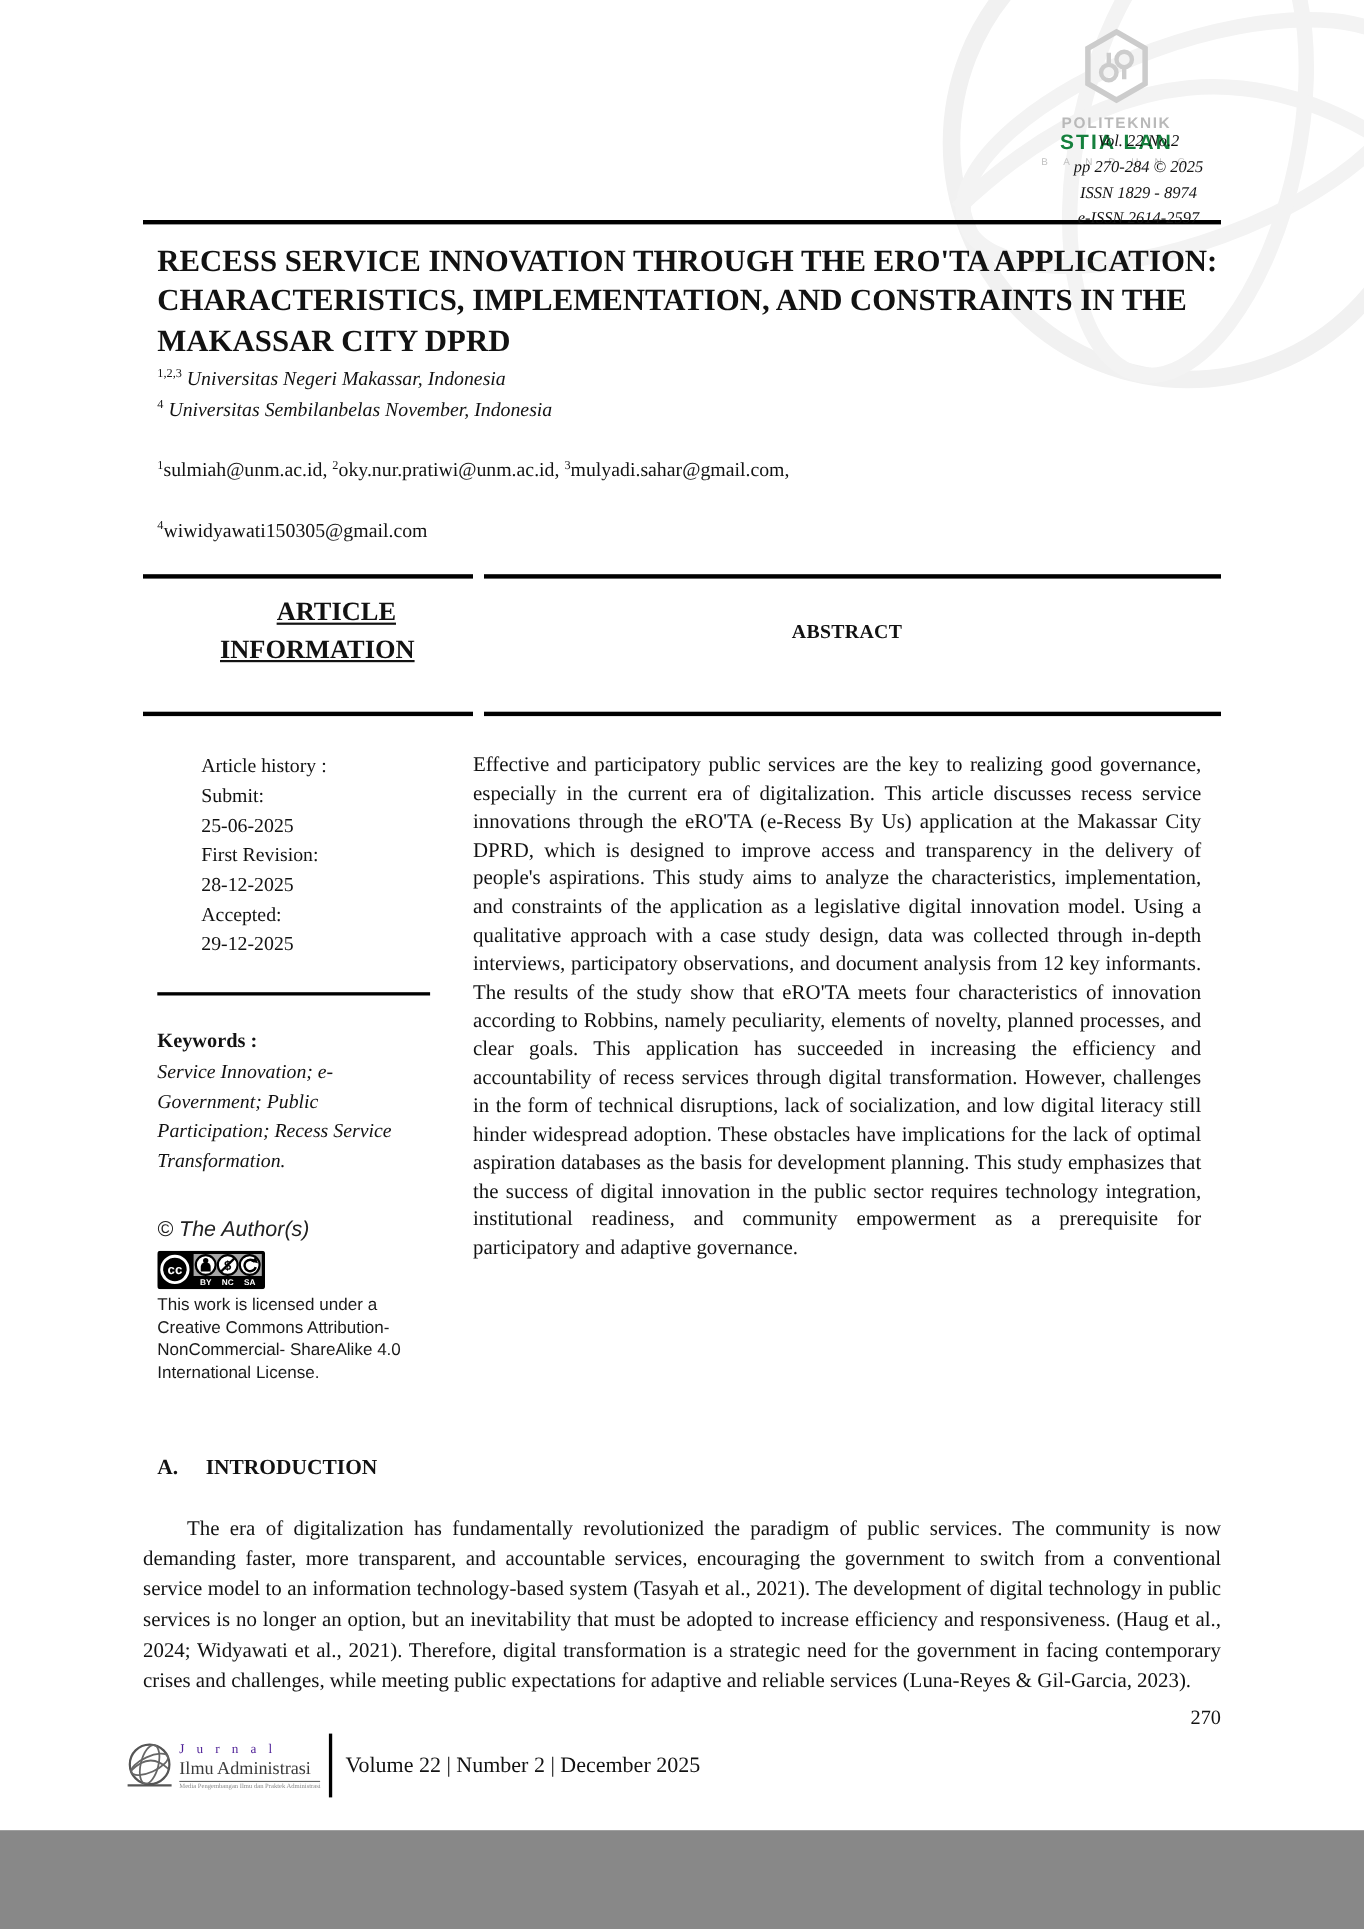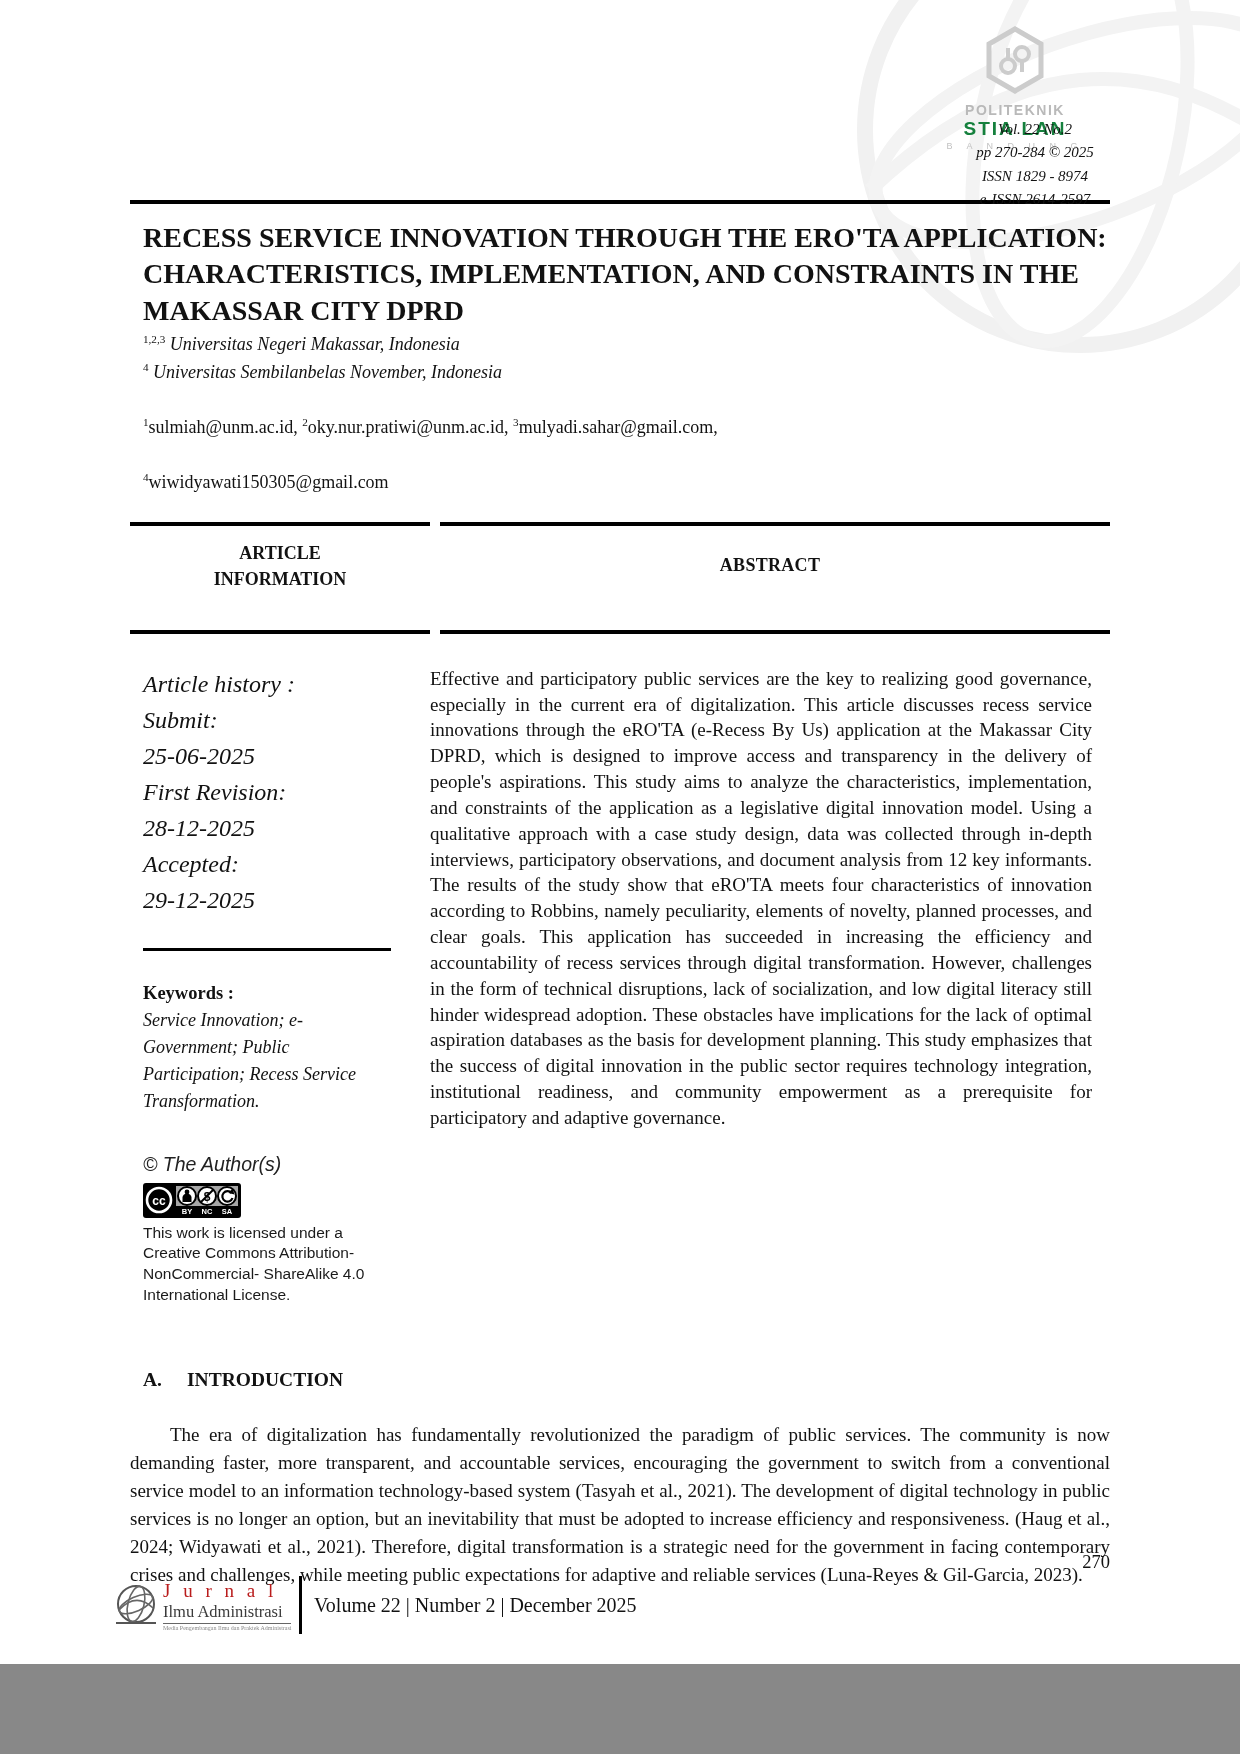--- a/index.html
+++ b/index.html
@@ -31,44 +31,44 @@
   .affil   { padding-left:13px; font-size:18px; font-style:italic; line-height:1.45; margin-top:2px; }
   .affil sup { font-style:normal; }
   .emails  { padding-left:13px; font-size:18px; line-height:1.45;margin-top:29px; }
   
   .rule-gap { display:flex; margin-top:26px; }
   .rule-gap .seg1 { width:300px; height:4px; background:#000; }
   .rule-gap .gap  { width:10px; }
   .rule-gap .seg2 { flex:1; height:4px; background:#000; }
   .info-head { display:flex; padding:14px 0 12px; }
   .ih-left  { width:300px; display:flex; align-items:center; justify-content:center; }
-  .ih-left span { display:block; width:160px; text-align:center; font-weight:bold; font-size:18px; line-height:1.45; }
+  .ih-left span { display:block; width:160px; text-align:right; font-weight:bold; font-size:24px; line-height:1.45;text-decoration:underline; }
   .ih-right { flex:1; display:flex; align-items:center; justify-content:center; font-weight:bold; font-size:18px; letter-spacing:.3px; }
   .info-body { display:flex; margin-top:32px; }
   .col-left  { width:300px; padding-left:13px; padding-right:48px; flex:none; }
   .col-right { flex:1; padding-right:18px; }
-  .history  { font-style:italic; font-size:24px; line-height:1.5; }
+  .history  { font-size:18px; line-height:1.5;margin-left:40px; }
   .short-rule { height:3px; background:#000; width:248px; margin:30px 0 32px; }
   .kw-label { font-weight:bold; font-size:18.5px; }
   .kw-text  { font-style:italic; font-size:18px; line-height:1.5; margin-top:3px; }
   .copyright { font-family:"Liberation Sans",sans-serif; font-size:19.5px; margin-top:38px; color:#222;font-style:italic; }
   .cc-badge { margin-top:7px; display:block; }
   .license { font-family:"Liberation Sans",sans-serif; font-size:15.5px; line-height:1.33; margin-top:5px; width:246px; color:#1a1a1a; }
   .abstract { font-size:19px; line-height:1.36; text-align:justify; }
   
   .section-heading { margin-top:64px; padding-left:13px; font-weight:bold; font-size:19.5px; }
   .sec-num { display:inline-block; width:44px; }
   .intro { margin-top:30px; font-size:19px; line-height:1.47; text-align:justify; text-indent:40px; }
   
   .footer { position:absolute; left:112px; right:128px; bottom:28px; height:84px; }
   .page-num { position:absolute; right:2px; top:0; font-size:18.5px; }
   .f-row { position:absolute; left:0; bottom:2px; display:flex; align-items:center; }
   .f-logo { display:flex; align-items:center; }
   .f-logo-text { margin-left:3px; }
-  .fl1 { font-size:19px; letter-spacing:4px; color:#b91c1c; }
+  .fl1 { font-size:12px; letter-spacing:4px; color:#4c1d95; }
   .fl2 { font-size:16.5px; color:#3a3a3a; border-bottom:1.5px solid #666; padding-bottom:1px; }
   .fl3 { font-size:6px; color:#8a8a8a; white-space:nowrap; margin-top:1px; }
   .f-divider { width:2.5px; height:58px; background:#000; margin:0 12px 0 8px; }
   .f-volume { font-size:20px; }
 </style>
 </head>
 <body>
 
 <div class="page">
 

